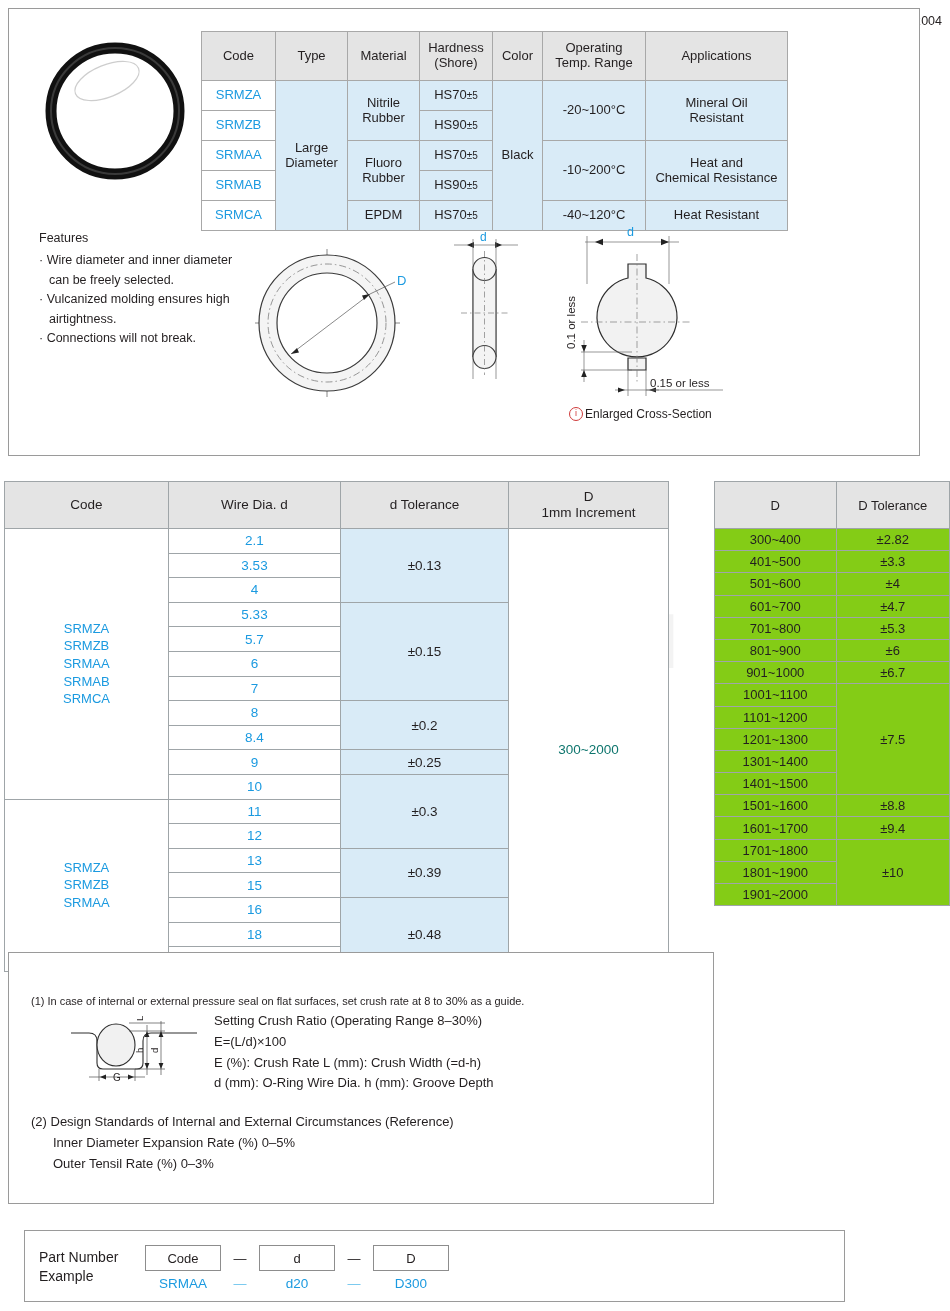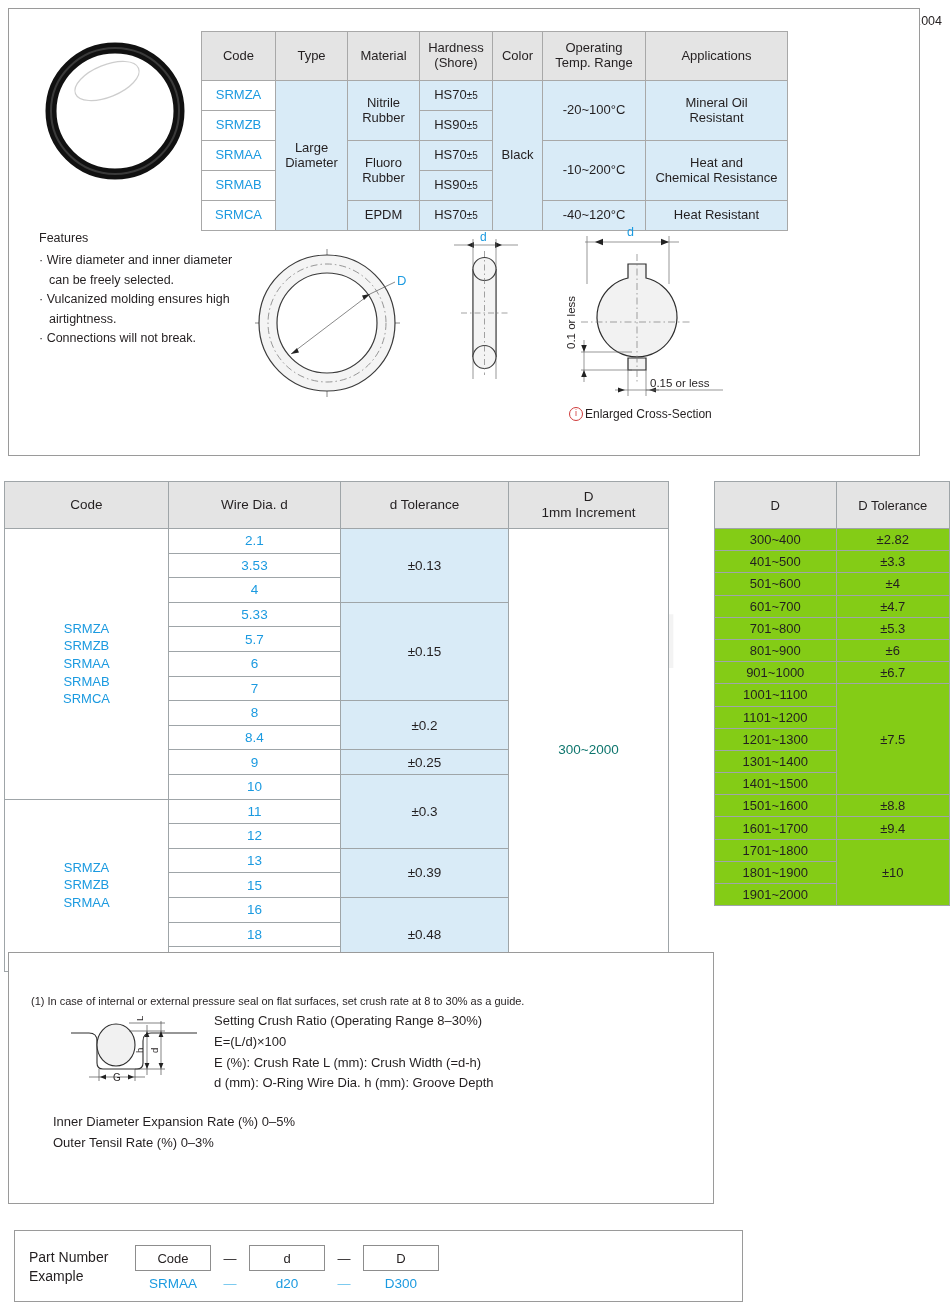--- a/index.html
+++ b/index.html
@@ -125,21 +125,21 @@
 
   
   #notes-panel { left: 8px; top: 952px; width: 706px; height: 252px; }
   #note1 { position:absolute; left:22px; top:18px; font-size:11px;margin-top:24px; }
   #note2 { position:absolute; left:22px; top:158px; font-size:13px; line-height:1.62; }
   #note2 .ind { padding-left: 22px; }
   #crush-dia { position:absolute; left:60px; top:58px; }
   #crush-text { position:absolute; left:205px; top:58px; font-size:13px; line-height:1.6; }
 
   
-  #pn-panel { left: 14px; top: 1230px; width: 729px; height: 72px; text-decoration: underline; }
+  #pn-panel { left: 24px; top: 1230px; width: 821px; height: 72px; text-decoration: underline; }
   #pn-label { position:absolute; left:14px; top:17px; font-size:14px; line-height:1.35; }
   #pn-row { position:absolute; left:120px; top:14px; display:flex; align-items:center; }
   .pn-box {
     width: 76px; height: 26px; border:1px solid #8d8d8d; background:#fff;
     display:flex; align-items:center; justify-content:center;
     font-size:13px; box-sizing:border-box;
   }
   .pn-dash { width:38px; text-align:center; color:#231f20; font-size:13px; }
   #pn-vals { position:absolute; left:120px; top:45px; display:flex; align-items:center; }
   .pn-val { width:76px; text-align:center; color:#1b9ae0; font-size:13.5px; }
@@ -535,20 +535,21 @@
   </svg>
 
   <div id="crush-text">
     <div>Setting Crush Ratio  (Operating Range 8–30%)</div>
     <div>E=(L/d)×100</div>
     <div>E (%): Crush Rate    L (mm): Crush Width (=d-h)</div>
     <div>d (mm): O-Ring Wire Dia.    h (mm): Groove Depth</div>
   </div>
 
   <div id="note2">
+    <div>(2) Design Standards of Internal and External Circumstances (Reference)</div>
     <div class="ind">Inner Diameter Expansion Rate (%) 0–5%</div>
     <div class="ind">Outer Tensil Rate (%) 0–3%</div>
   </div>
 </div>
 
 <div class="panel" id="pn-panel">
   <div id="pn-label">
     <div>Part Number</div>
     <div>Example</div>
   </div>

